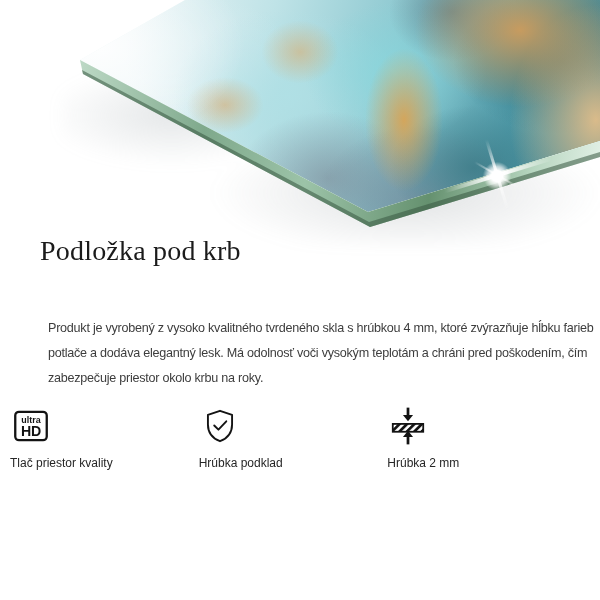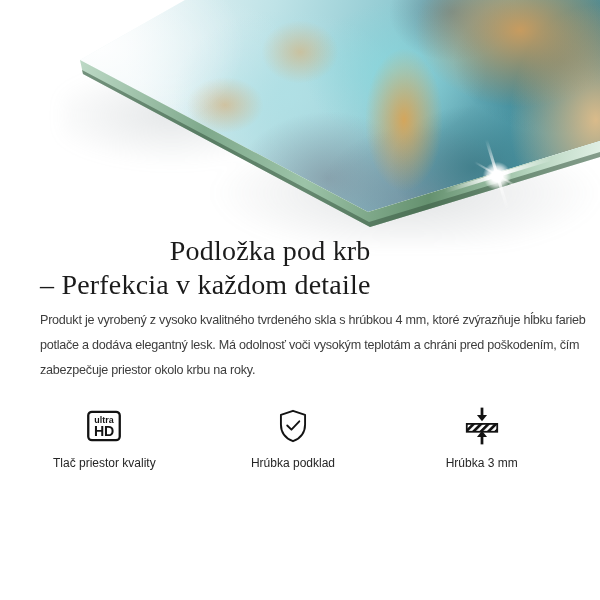--- a/index.html
+++ b/index.html
@@ -68,29 +68,29 @@
     filter:blur(.6px);}
   
   .title{
     position:absolute;left:40px;top:234px;margin:0;
     font-family:"Liberation Serif","DejaVu Serif",serif;
     font-weight:400;font-size:28px;line-height:34px;color:#1b1b1b;
     letter-spacing:.2px;
   }
   .title span{display:block;text-align:right;}
   .intro{
-    position:absolute;left:40px;top:308px;width:546px;margin:0;
+    position:absolute;left:40px;top:308px;width:546px;margin:8px;
     font-size:12.6px;line-height:25px;color:#3d3d3d;letter-spacing:-0.25px;
   }
   
   .features{
     position:absolute;left:10px;top:398px;width:566px;
     display:grid;grid-template-columns:repeat(3,1fr);grid-auto-rows:85px;
   }
-  .feature{display:flex;flex-direction:column;align-items:center;justify-content:flex-start;padding-top:5px;}
+  .feature{display:flex;flex-direction:column;align-items:flex-start;justify-content:flex-start;padding-top:5px;}
   .feature .icon-box{height:46px;display:flex;align-items:center;justify-content:center;}
   .feature .flabel{margin-top:7px;font-size:12px;color:#262626;letter-spacing:0;}
   .icon-box svg{display:block;}
   .uhd-top{font-family:"Liberation Sans",sans-serif;font-weight:700;font-size:8.5px;}
   .uhd-bottom{font-family:"Liberation Sans",sans-serif;font-weight:800;font-size:13.5px;letter-spacing:-.3px;}
 </style>
 </head>
 <body>
 
 <div class="hero">
@@ -102,21 +102,20 @@
   <div class="sparkle">
     <div class="ray1"></div>
       <div class="ray2"></div>
       <div class="ray3"></div>
       <div class="core"></div>
   </div>
 </div>
 
 <h1 class="title">
   <span>Podložka pod krb</span>
-  <span>– Perfekcia v každom detaile</span>
 </h1>
 
 <p class="intro">Produkt je vyrobený z vysoko kvalitného tvrdeného skla s hrúbkou 4 mm, ktoré zvýrazňuje hĺbku farieb potlače a dodáva elegantný lesk. Má odolnosť voči vysokým teplotám a chráni pred poškodením, čím zabezpečuje priestor okolo krbu na roky.</p>
 
 <div class="features">
 
 
   <div class="feature">
     <div class="icon-box">
       <svg width="42" height="42" viewBox="0 0 40 40">
@@ -149,16 +148,16 @@
             <rect width="2.6" height="5" fill="#131313"></rect>
           </pattern>
         </defs>
         <path d="M20 2.5 V10" stroke="#131313" stroke-width="2.6"></path>
         <path d="M15.2 9.5 H24.8 L20 15.5 Z" fill="#131313"></path>
         <rect x="5.5" y="18" width="29" height="7.5" fill="url(#hatch)" stroke="#131313" stroke-width="1.7"></rect>
         <path d="M20 37.5 V30" stroke="#131313" stroke-width="2.6"></path>
         <path d="M15.2 30.5 H24.8 L20 24.5 Z" fill="#131313"></path>
       </svg>
     </div>
-    <div class="flabel">Hrúbka 3 mm</div>
+    <div class="flabel">Hrúbka 2 mm</div>
   </div>
 
 </div>
 
 </body></html>

